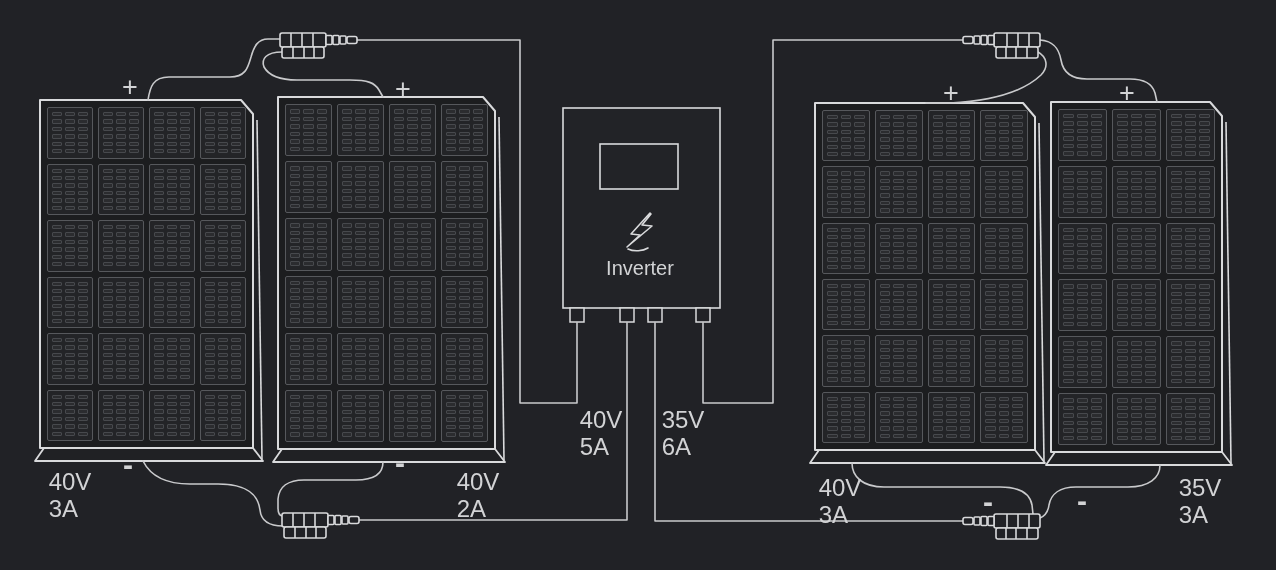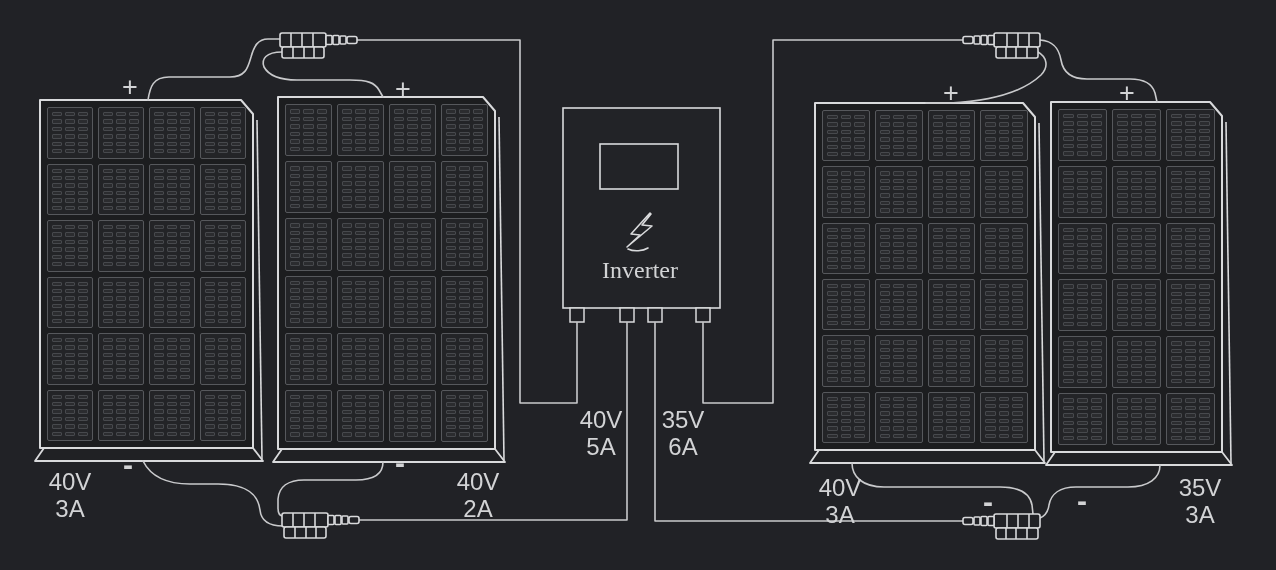--- a/index.html
+++ b/index.html
@@ -20,30 +20,30 @@
   .bolt{fill:none;stroke:#d9dadc;stroke-width:1.6;stroke-linejoin:round;stroke-linecap:round;}
   .grid{position:absolute;display:grid;gap:5px;}
   .block{
     border:1px solid #56585c;background:#232427;border-radius:2px;
     display:grid;grid-template-columns:repeat(3,1fr);grid-template-rows:repeat(6,1fr);
     gap:3px;padding:4px;
   }
   .bar{border:1px solid #47494d;background:#2b2c2f;border-radius:1px;min-height:2px;}
   .lbl{
     position:absolute;transform:translateX(-50%);
-    text-align:center;font-size:24px;line-height:27px;white-space:nowrap;
+    text-align:left;font-size:24px;line-height:27px;white-space:nowrap;
   }
   .sign{
     position:absolute;transform:translate(-50%,-50%);
     font-size:27px;line-height:27px;
   }
   .sign.minus{font-size:30px;font-weight:bold;}
   .inv-label{
     position:absolute;transform:translateX(-50%);
-    font-size:24px;white-space:nowrap;font-family:Liberation Serif, serif;
+    font-size:20px;white-space:nowrap;
   }
 </style>
 </head>
 <body>
 
 <div id="stage" style="background: rgb(33, 34, 38); color: rgb(210, 211, 213);">
 
   <svg class="layer" width="1276" height="570" viewBox="0 0 1276 570">
     <defs>
       <g id="mc4">

